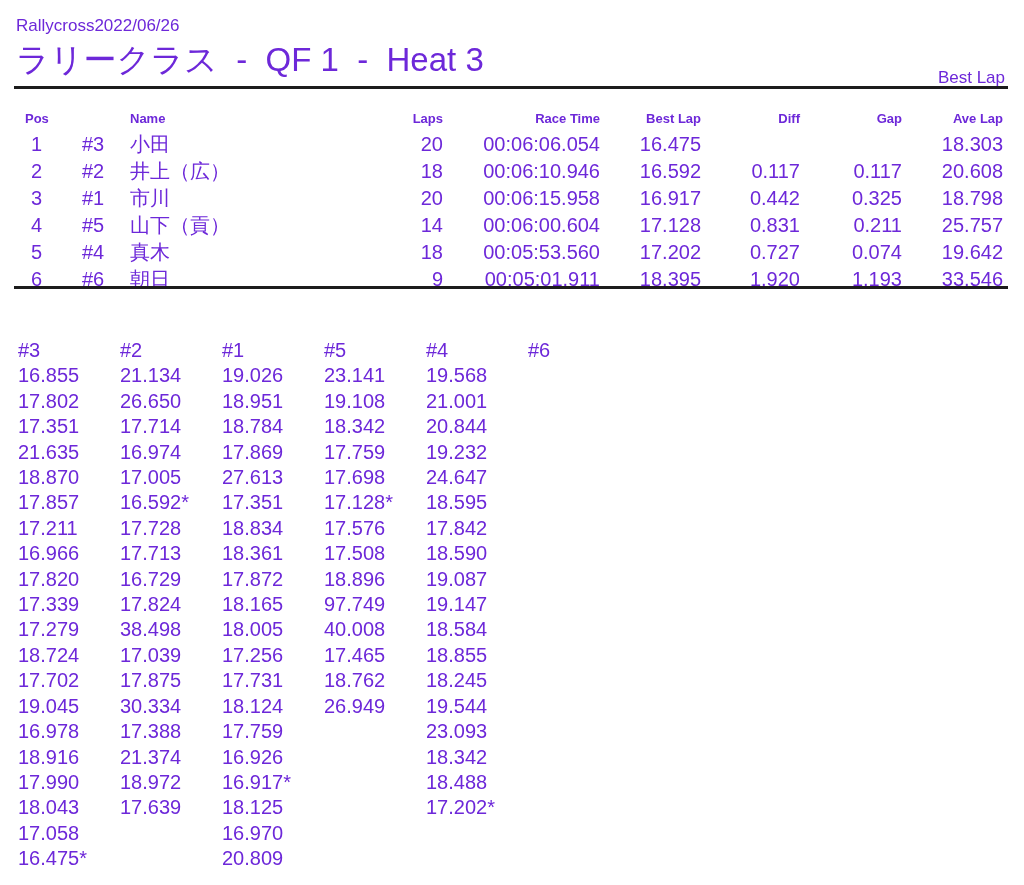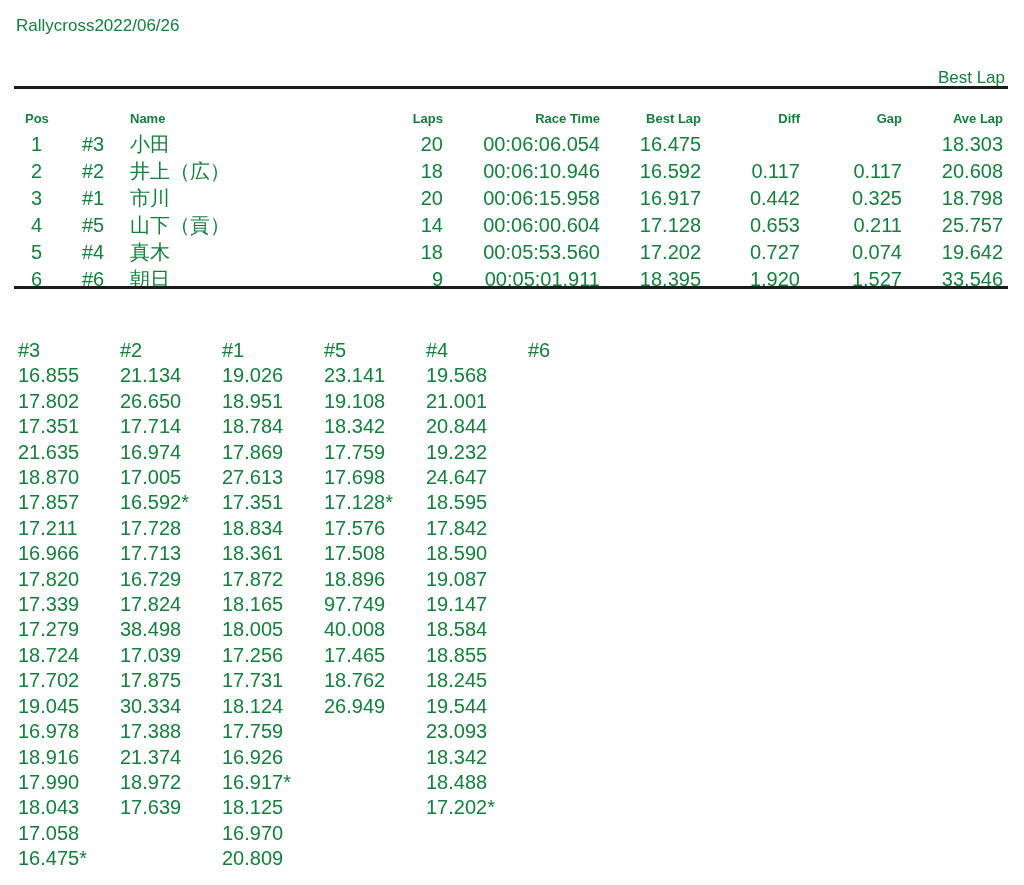--- a/index.html
+++ b/index.html
@@ -1,18 +1,18 @@
 <!DOCTYPE html>
 <html><head>
 <meta charset="utf-8">
 <style>
   html,body { margin:0; padding:0; background:#ffffff; }
   .page {
     position:relative; width:1024px; height:885px; background:#ffffff;
-    color:#15803d; font-family:"Liberation Sans","DejaVu Sans",sans-serif;
+    color:#6d28d9; font-family:"Liberation Sans","DejaVu Sans",sans-serif;
     overflow:hidden;
   }
   .event-label { position:absolute; left:16px; top:17px; font-size:17px; line-height:17px; }
   .page-title  { position:absolute; left:16px; top:41px; font-size:33px; line-height:38px; white-space:pre; }
   .corner-label{ position:absolute; right:19px; top:69px; font-size:17px; line-height:17px; }
   .rule { position:absolute; left:14px; width:994px; height:3px; background:#1c1c1c; }
   .rule-top { top:86px; }
   .rule-bottom { top:286px; }
 
   table.results {
@@ -32,20 +32,21 @@
   .lapgrid { position:absolute; left:18px; top:338px; display:flex; }
   .lapcol  { width:102px; }
   .lap-head, .lap-val { font-size:20px; line-height:25.4px; white-space:nowrap; }
 </style>
 </head>
 <body>
 
 <div class="page">
 
   <div class="event-label">Rallycross2022/06/26</div>
+  <div class="page-title">ラリークラス  -  QF 1  -  Heat 3</div>
   <div class="corner-label">Best Lap</div>
   <div class="rule rule-top"></div>
 
   <table class="results">
     <colgroup>
       <col style="width:28px">
         <col style="width:56px">
         <col style="width:312px">
       <col style="width:33px">
         <col style="width:157px">
@@ -102,21 +103,21 @@
           <td class="c-gap">0.325</td>
           <td class="c-al">18.798</td>
         </tr>
         <tr>
           <td class="c-pos">4</td>
           <td class="c-car">#5</td>
           <td class="c-name">山下（貢）</td>
           <td class="c-laps">14</td>
           <td class="c-rt">00:06:00.604</td>
           <td class="c-bl">17.128</td>
-          <td class="c-diff">0.653</td>
+          <td class="c-diff">0.831</td>
           <td class="c-gap">0.211</td>
           <td class="c-al">25.757</td>
         </tr>
         <tr>
           <td class="c-pos">5</td>
           <td class="c-car">#4</td>
           <td class="c-name">真木</td>
           <td class="c-laps">18</td>
           <td class="c-rt">00:05:53.560</td>
           <td class="c-bl">17.202</td>
@@ -125,21 +126,21 @@
           <td class="c-al">19.642</td>
         </tr>
         <tr>
           <td class="c-pos">6</td>
           <td class="c-car">#6</td>
           <td class="c-name">朝日</td>
           <td class="c-laps">9</td>
           <td class="c-rt">00:05:01.911</td>
           <td class="c-bl">18.395</td>
           <td class="c-diff">1.920</td>
-          <td class="c-gap">1.527</td>
+          <td class="c-gap">1.193</td>
           <td class="c-al">33.546</td>
         </tr>
       </tbody>
   </table>
 
   <div class="rule rule-bottom"></div>
 
   <div class="lapgrid">
 
   <div class="lapcol">

